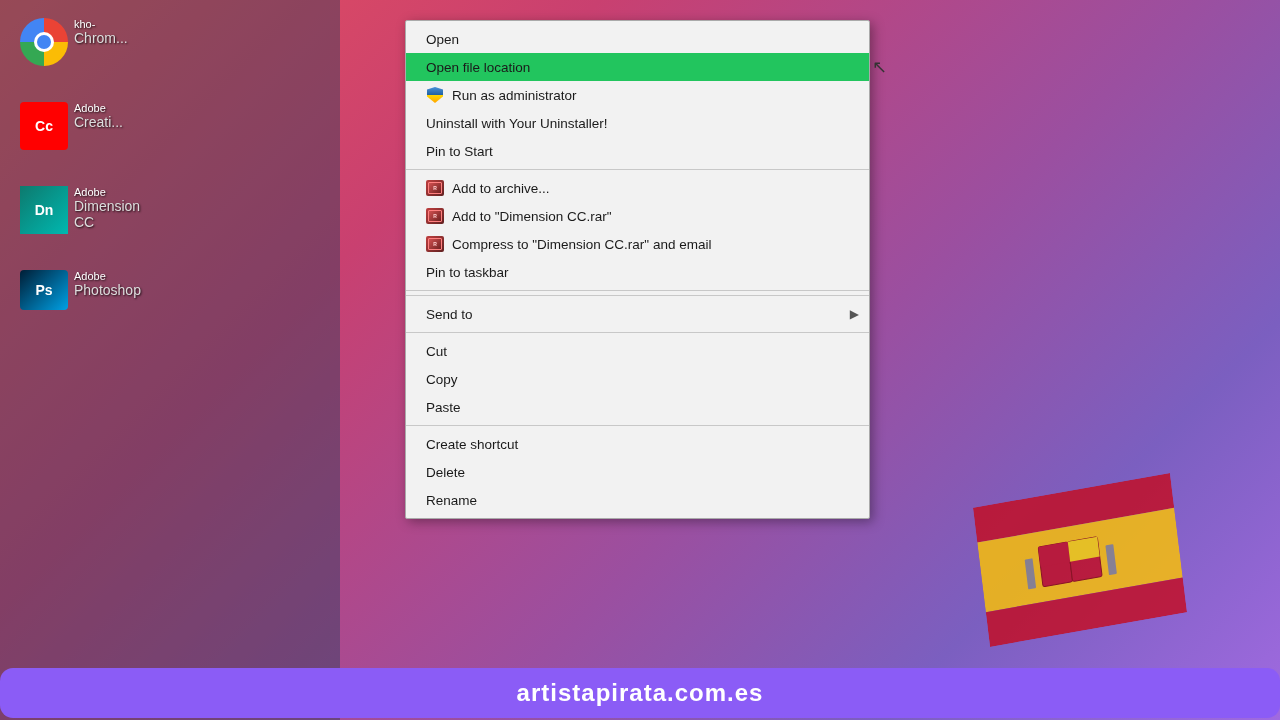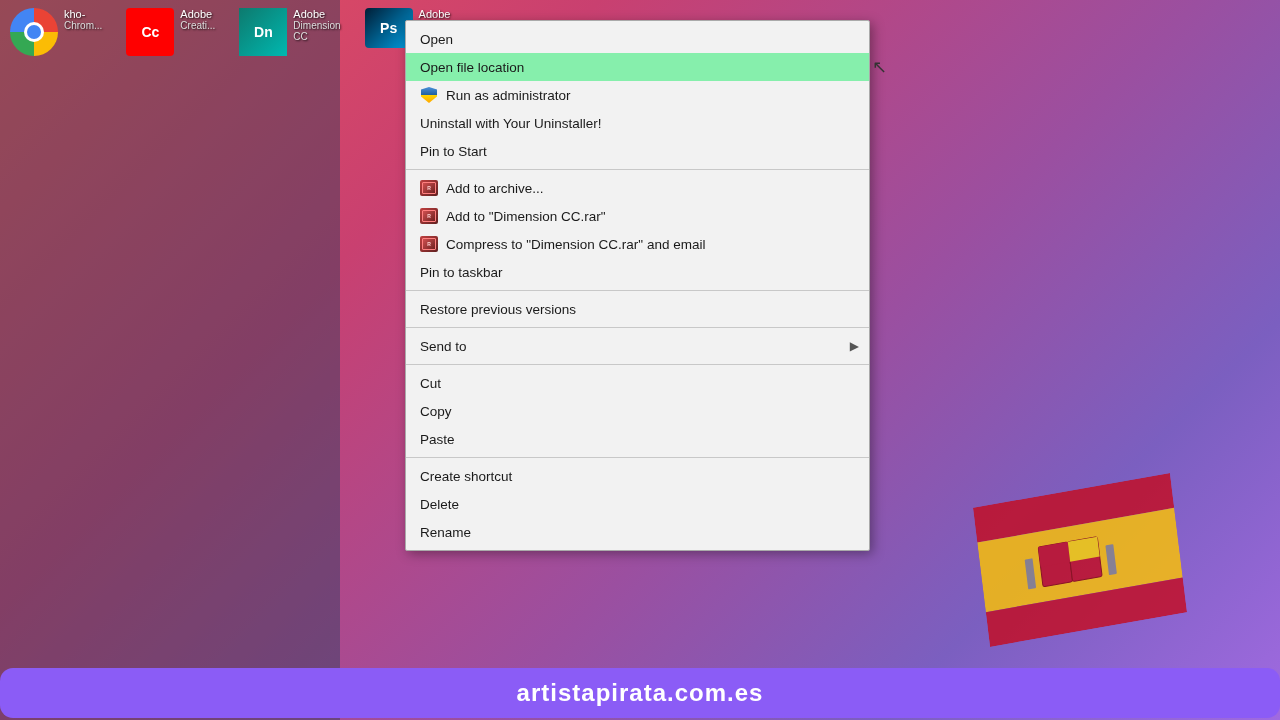--- a/index.html
+++ b/index.html
@@ -19,23 +19,24 @@
       background: linear-gradient(135deg, #e8515a 0%, #c94070 30%, #9b4fa0 60%, #7b5fc0 80%, #a06ae0 100%);
     }
 
     
     .desktop-icons {
       position: absolute;
       left: 0;
       top: 0;
       width: 340px;
       height: 100%;
-      display: flex;
-      flex-direction: row;
-      gap: 4px;
+      padding: 10px;
+      display: flex;
+      flex-direction: column;
+      gap: 20px;
     }
 
     .icon-box {
       width: 48px;
       height: 48px;
       border-radius: 8px;
       display: flex;
       align-items: center;
       justify-content: center;
       font-size: 10px;
@@ -70,32 +71,32 @@
       border: 1px solid #aaa;
       box-shadow: 3px 3px 12px rgba(0,0,0,0.35);
       border-radius: 2px;
       padding: 4px 0;
       z-index: 100;
     }
 
     .menu-item {
       display: flex;
       align-items: center;
-      padding: 5px 20px 5px 14px;
+      padding: 5px 20px 5px 20px;
       cursor: pointer;
       font-size: 13.5px;
       color: #1a1a1a;
       min-height: 28px;
       position: relative;
       gap: 8px;
       white-space: nowrap;
     }
 
     .menu-item.highlighted {
-      background: #86efac;
+      background: #22c55e;
     }
 
     .menu-separator {
       height: 1px;
       background: #c8c8c8;
       margin: 4px 0;
     }
 
     .menu-item .menu-icon {
       width: 18px;
@@ -204,21 +205,21 @@
     }
 
     .icon-text-main {
       color: white;
       font-size: 11px;
       font-weight: 500;
       text-shadow: 1px 1px 2px rgba(0,0,0,0.8);
     }
     .icon-text-sub {
       color: #ddd;
-      font-size: 10px;
+      font-size: 14px;
       text-shadow: 1px 1px 2px rgba(0,0,0,0.8);
     }
   </style>
 </head>
 <body>
 
 <div class="bg"></div>
 
 <div class="desktop-bg-panel"></div>
 
@@ -318,23 +319,20 @@
     </div>
     <span>Compress to "Dimension CC.rar" and email</span>
   </div>
 
   <div class="menu-item">
     <span>Pin to taskbar</span>
   </div>
 
   <div class="menu-separator"></div>
 
-  <div class="menu-item">
-    <span>Restore previous versions</span>
-  </div>
 
   <div class="menu-separator"></div>
 
   <div class="menu-item">
     <span>Send to</span>
     <span class="arrow">▶</span>
   </div>
 
   <div class="menu-separator"></div>
 

